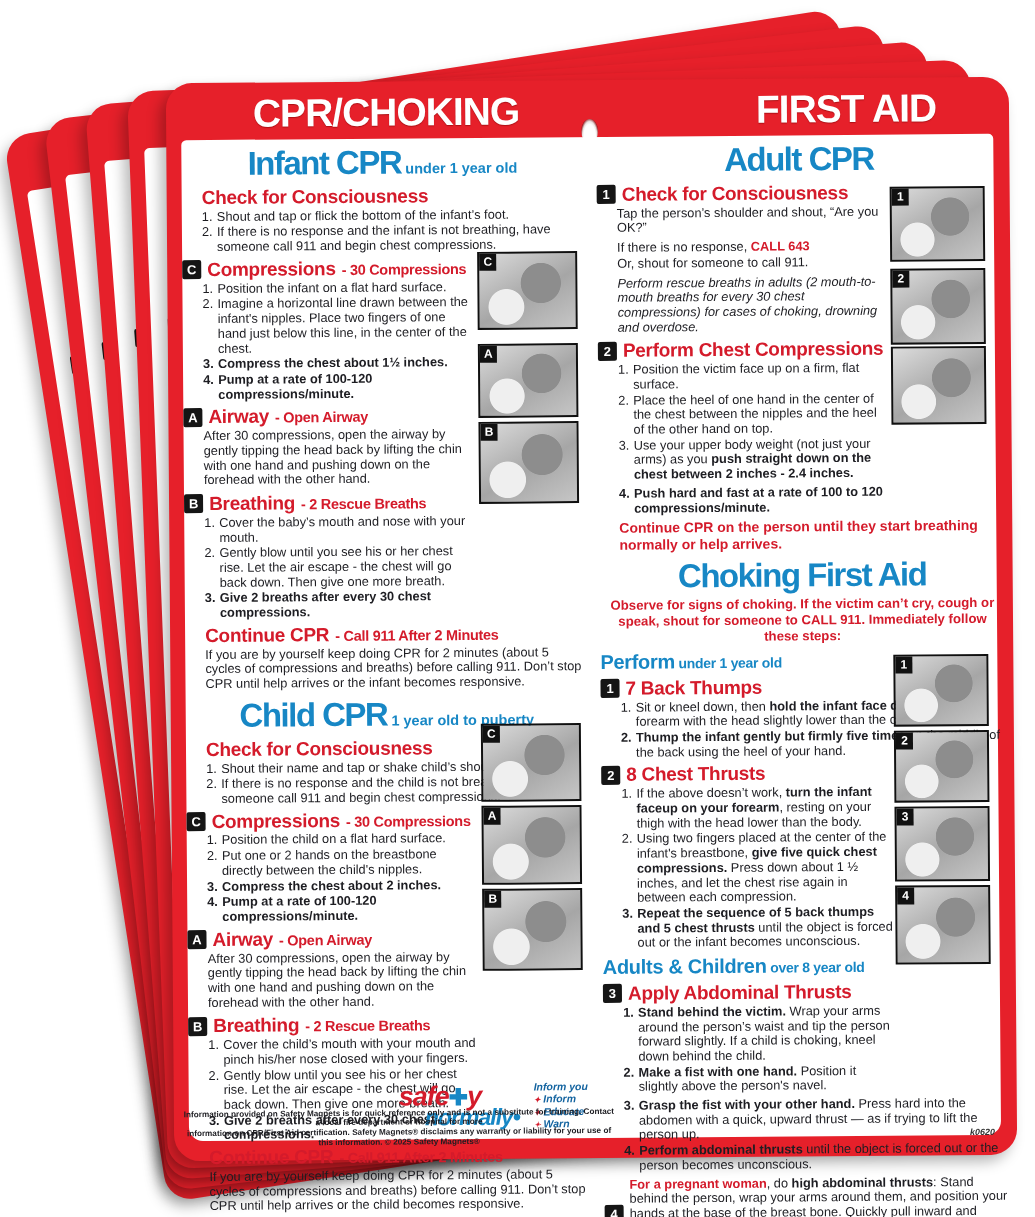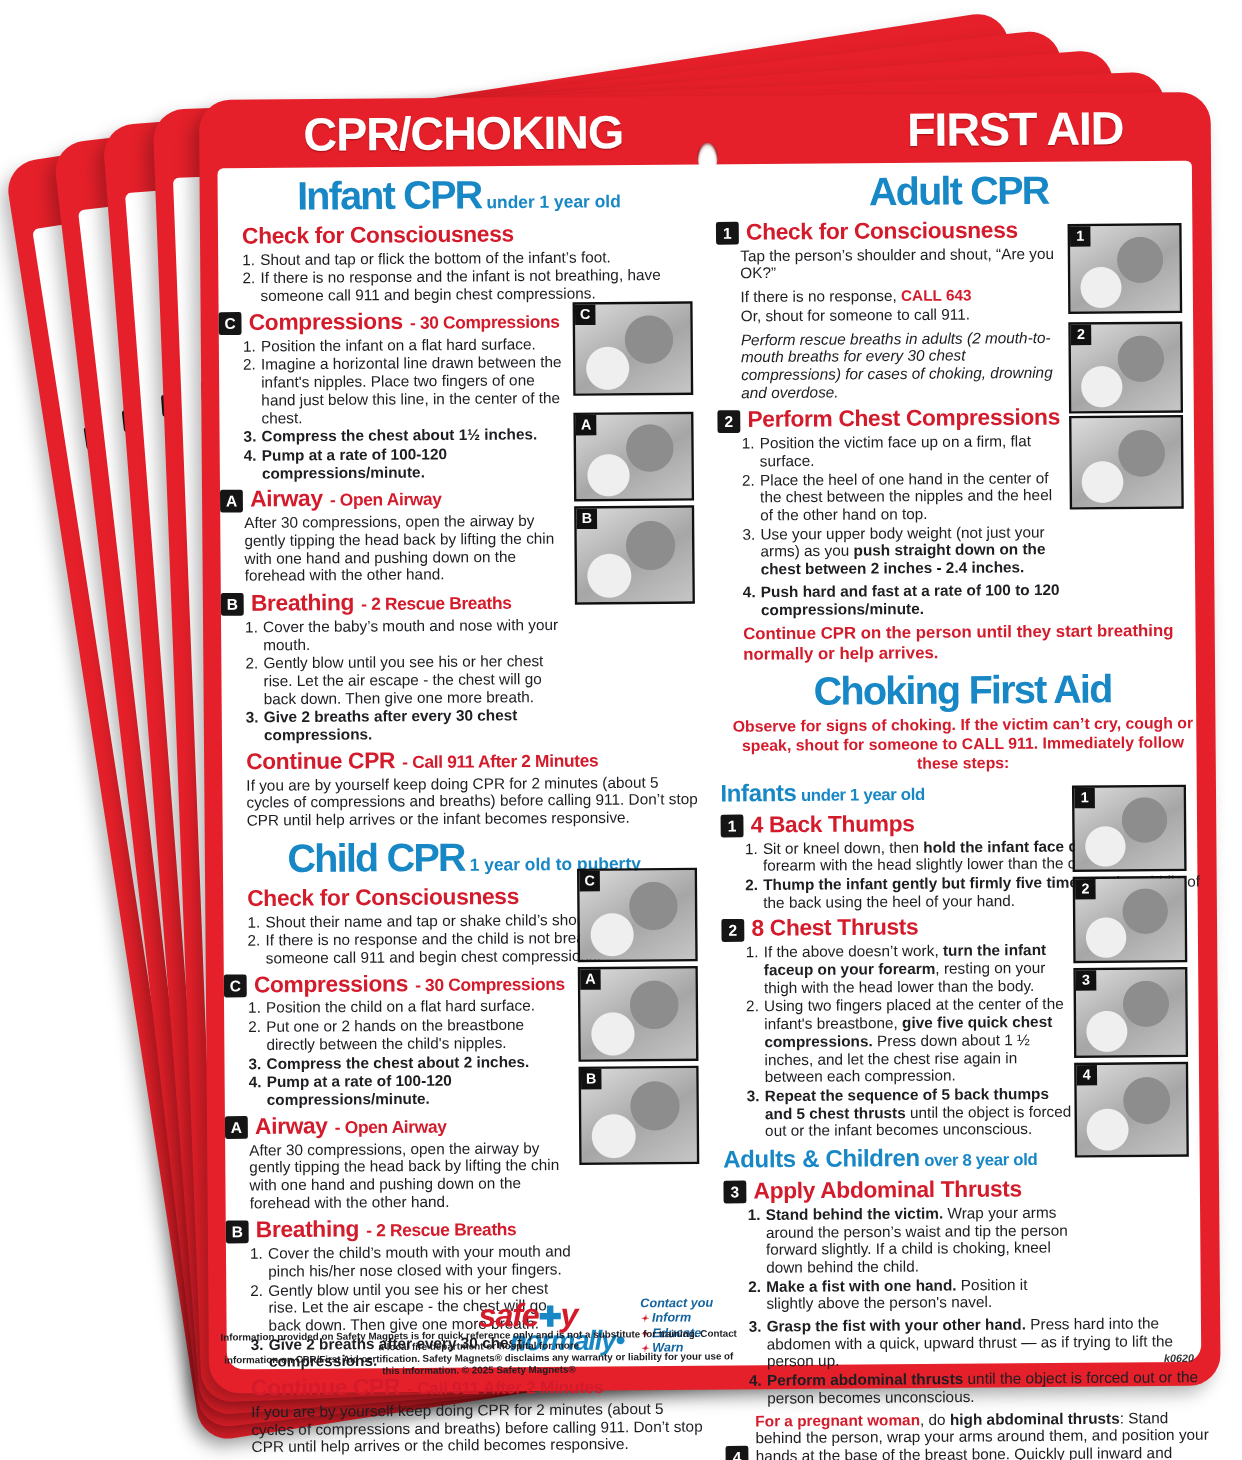--- a/index.html
+++ b/index.html
@@ -325,24 +325,24 @@
           </div>
           <div class="olist">
             <div class="li">
               <span class="num rb">4.</span>
               <span class="litext"><span class="rb">Push hard and fast at a rate of 100 to 120 compressions/minute.</span></span>
             </div>
           </div>
           <div class="para rednote"><span>Continue CPR on the person until they start breathing normally or help arrives.</span></div>
           <div class="bigtitle"><span class="bt-text">Choking First Aid</span></div>
           <div class="para redcenter"><span>Observe for signs of choking. If the victim can’t cry, cough or speak, shout for someone to CALL 911. Immediately follow these steps:</span></div>
-          <div class="bluehead"><span>Infants</span><span class="bh-suf"> under 1 year old</span></div>
+          <div class="bluehead"><span>Perform</span><span class="bh-suf"> under 1 year old</span></div>
           <div class="head">
             <span class="badge">1</span>
-            <span class="htext">4 Back Thumps</span>
+            <span class="htext">7 Back Thumps</span>
           </div>
           <div class="olist">
             <div class="li">
               <span class="num">1.</span>
               <span class="litext"><span>Sit or kneel down, then </span><span class="rb">hold the infant face down</span><span> on your forearm with the head slightly lower than the chest.</span></span>
             </div>
             <div class="li">
               <span class="num rb">2.</span>
               <span class="litext"><span class="rb">Thump the infant gently but firmly five times</span><span> on the middle of the back using the heel of your hand.</span></span>
             </div>
@@ -434,21 +434,21 @@
             <span class="flabel">4</span>
           </div>
         </div>
 
       <div class="logo-row">
         <div class="logo">
           <div class="l1"><span>safe</span><span class="cross">✚</span><span>y</span></div>
           <div class="l2"><span>normally</span><span class="ldot">•</span></div>
         </div>
         <div class="tagline">
-          <div class="tg-head">Contact you</div>
+          <div class="tg-head">Inform you</div>
           <div id="tags">
               <div class="tag"><span class="dia">✦</span> Inform</div>
               <div class="tag"><span class="dia">✦</span> Educate</div>
               <div class="tag"><span class="dia">✦</span> Warn</div>
             </div>
         </div>
       </div>
       <div class="disclaimer">
         <span>Information provided on Safety Magnets is for quick reference only and is not a substitute for training. Contact a local fire department or hospital for more</span><br>
         <span>information on CPR/First Aid certification. Safety Magnets® disclaims any warranty or liability for your use of this information. © 2025 Safety Magnets®</span>

